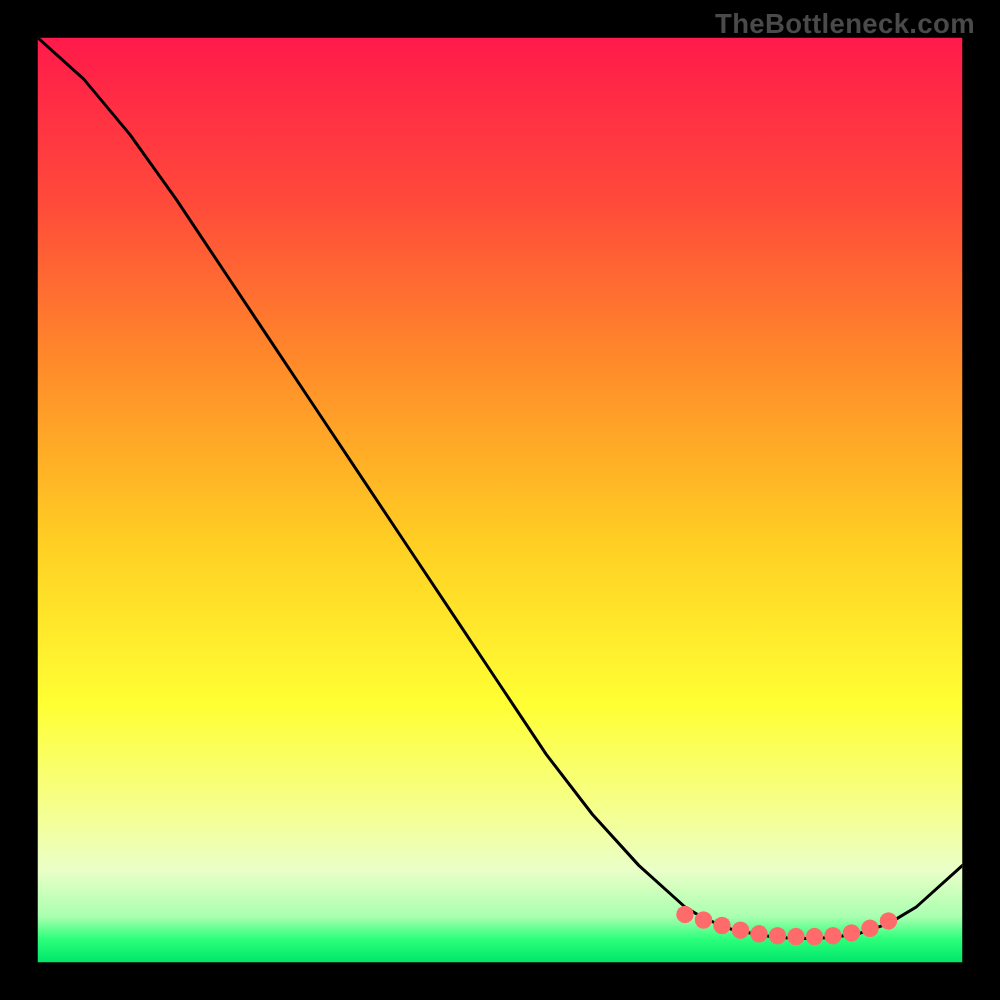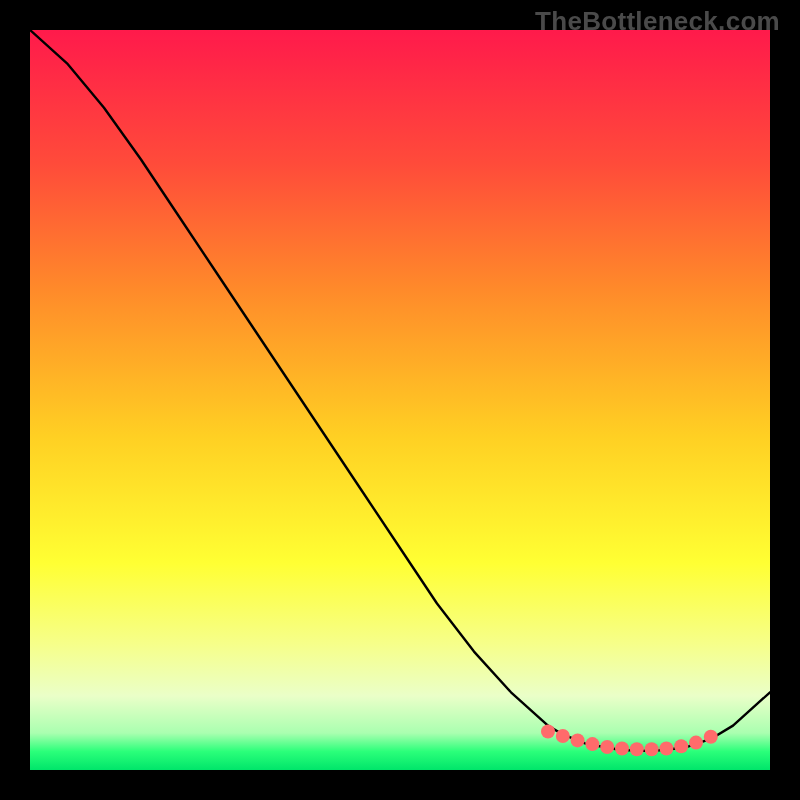--- a/index.html
+++ b/index.html
@@ -22,21 +22,21 @@
     left: 30px;
     top: 30px;
     width: 740px;
     height: 740px;
   }
   .watermark {
     position: absolute;
     top: 6px;
     right: 20px;
     color: #4a4a4a;
-    font-size: 26px;
+    font-size: 22px;
     font-weight: 600;
     letter-spacing: 0.3px;
   }
   svg {
     display: block;
   }
 </style>
 </head>
 <body>
 

